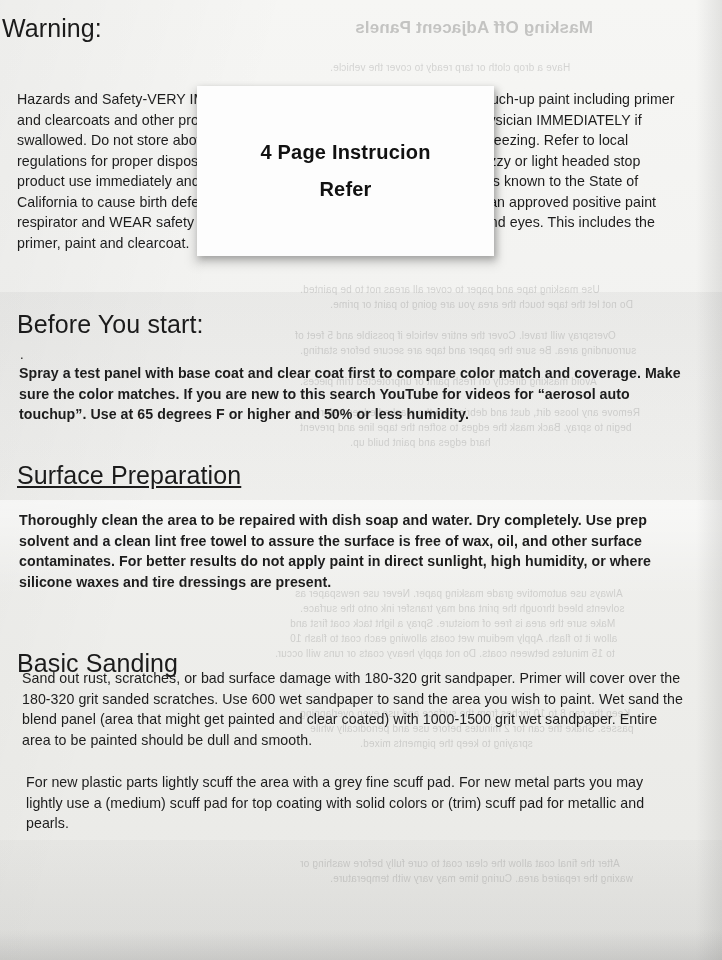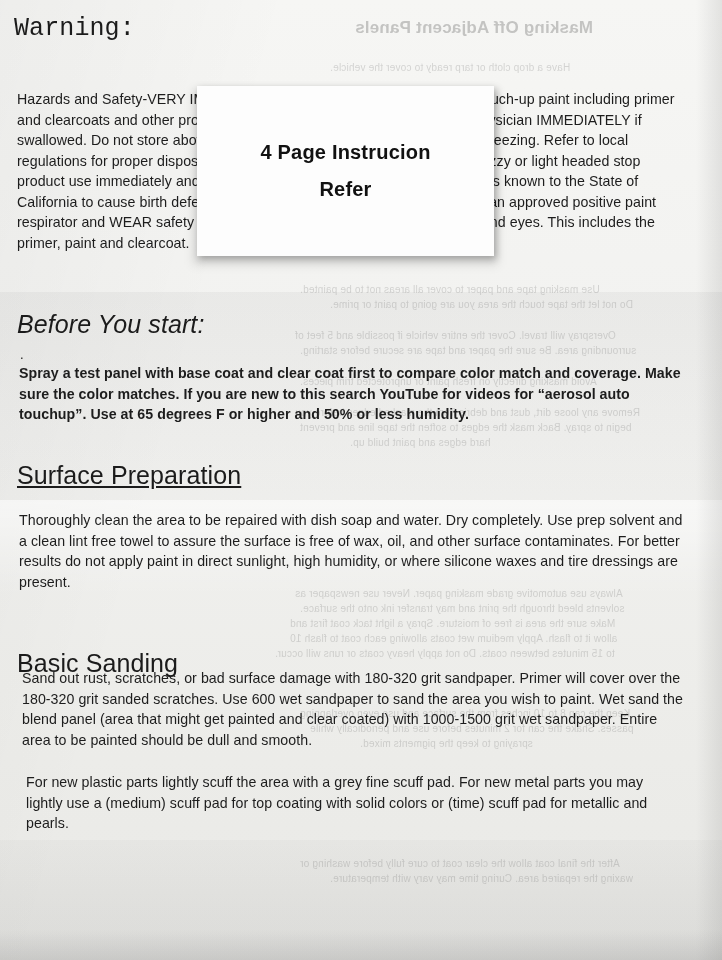--- a/index.html
+++ b/index.html
@@ -151,33 +151,33 @@
   <div class="bleed bleed-body" style="left:290px; top:631px;">allow it to flash. Apply medium wet coats allowing each coat to flash 10</div>
   <div class="bleed bleed-body" style="left:275px; top:646px;">to 15 minutes between coats. Do not apply heavy coats or runs will occur.</div>
   <div class="bleed bleed-body" style="left:300px; top:706px;">Keep the can 8 to 10 inches from the surface and use even overlapping</div>
   <div class="bleed bleed-body" style="left:310px; top:721px;">passes. Shake the can for 2 minutes before use and periodically while</div>
   <div class="bleed bleed-body" style="left:360px; top:736px;">spraying to keep the pigments mixed.</div>
   <div class="bleed bleed-body" style="left:300px; top:856px;">After the final coat allow the clear coat to cure fully before washing or</div>
   <div class="bleed bleed-body" style="left:330px; top:871px;">waxing the repaired area. Curing time may vary with temperature.</div>
 
   <div class="content">
 
-    <h1 class="section" style="left:14px; top:14px;font-family:Liberation Mono, monospace;">Warning:</h1>
+    <h1 class="section" style="left:2px; top:14px;">Warning:</h1>
     <p class="para" style="left:17px; top:89px; width:672px;">Hazards and Safety-VERY IMPORTANT: Read all warnings before using touch-up paint including primer and clearcoats and other products. Keep out of reach of children. Call a physician IMMEDIATELY if swallowed. Do not store above 120F. DO NOT STORE IN CAR and avoid freezing. Refer to local regulations for proper disposal. Use with adequate ventilation. If you feel dizzy or light headed stop product use immediately and call physician. This product contains chemicals known to the State of California to cause birth defects, cancer and other reproductive harm. Use an approved positive paint respirator and WEAR safety goggles when spraying to protect your lungs and eyes. This includes the primer, paint and clearcoat.</p>
 
-    <h1 class="section" style="left:17px; top:310px;font-style:italic;">Before You start:</h1>
+    <h1 class="section" style="left:17px; top:310px;">Before You start:</h1>
     <span class="dot" style="left:20px; top:347px;">.</span>
     <p class="para" style="left:19px; top:363px; width:666px;font-weight:bold;">Spray a test panel with base coat and clear coat first to compare color match and coverage. Make sure the color matches.  If you are new to this search YouTube for videos for “aerosol auto touchup”.  Use at 65 degrees F or higher and 50% or less humidity.</p>
 
     <h1 class="section" style="left:17px; top:461px;text-decoration:underline;">Surface Preparation</h1>
-    <p class="para" style="left:19px; top:510px; width:666px;">Thoroughly clean the area to be repaired with dish soap and water.  Dry completely. Use prep solvent and a clean lint free towel to assure the surface is free of wax, oil, and other surface contaminates. For better results do not apply paint in direct sunlight, high humidity, or where silicone waxes and tire dressings are present.</p>
+    <p class="para" style="left:19px; top:510px; width:666px;font-weight:bold;">Thoroughly clean the area to be repaired with dish soap and water.  Dry completely. Use prep solvent and a clean lint free towel to assure the surface is free of wax, oil, and other surface contaminates. For better results do not apply paint in direct sunlight, high humidity, or where silicone waxes and tire dressings are present.</p>
 
     <h1 class="section" style="left:17px; top:649px;">Basic Sanding</h1>
     <p class="para" style="left:22px; top:668px; width:666px;">Sand out rust, scratches, or bad surface damage with 180-320 grit sandpaper. Primer will cover over the 180-320 grit sanded scratches. Use 600 wet sandpaper to sand the area you wish to paint. Wet sand the blend panel (area that might get painted and clear coated) with 1000-1500 grit wet sandpaper. Entire area to be painted should be dull and smooth.</p>
-    <p class="para" style="left:26px; top:772px; width:650px;">For new plastic parts lightly scuff the area with a grey fine scuff pad. For new metal parts you may lightly use a (medium) scuff pad for top coating with solid colors or (time) scuff pad for metallic and pearls.</p>
+    <p class="para" style="left:26px; top:772px; width:650px;">For new plastic parts lightly scuff the area with a grey fine scuff pad. For new metal parts you may lightly use a (medium) scuff pad for top coating with solid colors or (trim) scuff pad for metallic and pearls.</p>
 
   </div>
 
   <div class="shadow-soft"></div>
   <div id="sticker">
     <div class="line">4 Page Instrucion</div>
     <div class="line">Refer</div>
   </div>
 
 </div>

